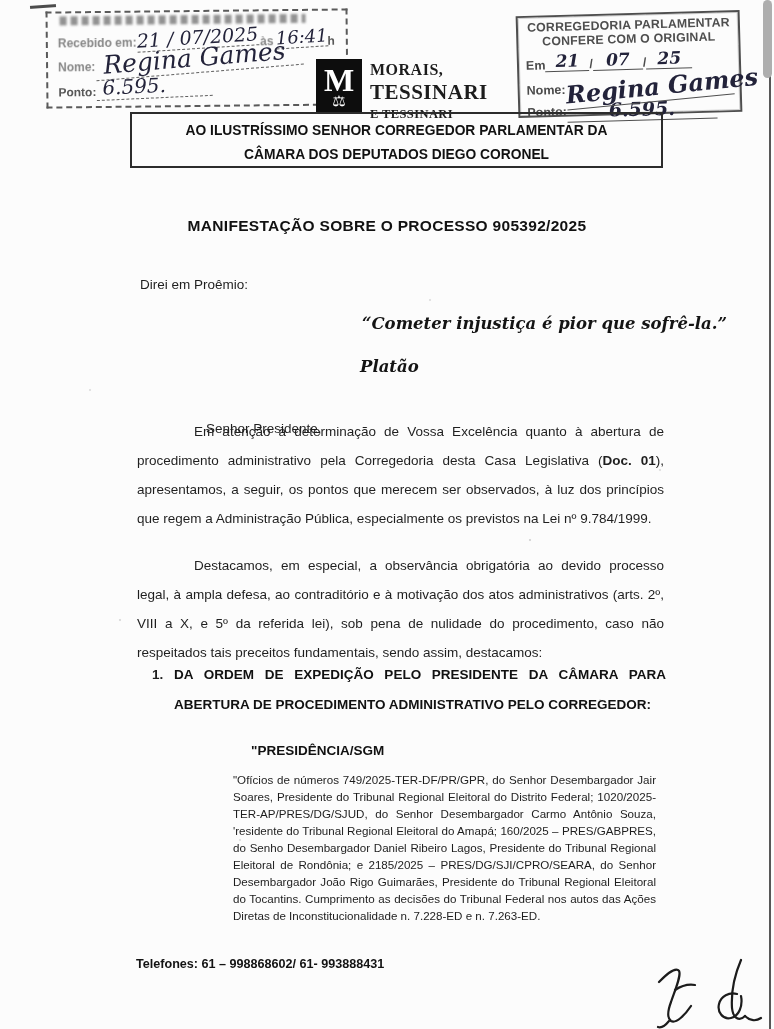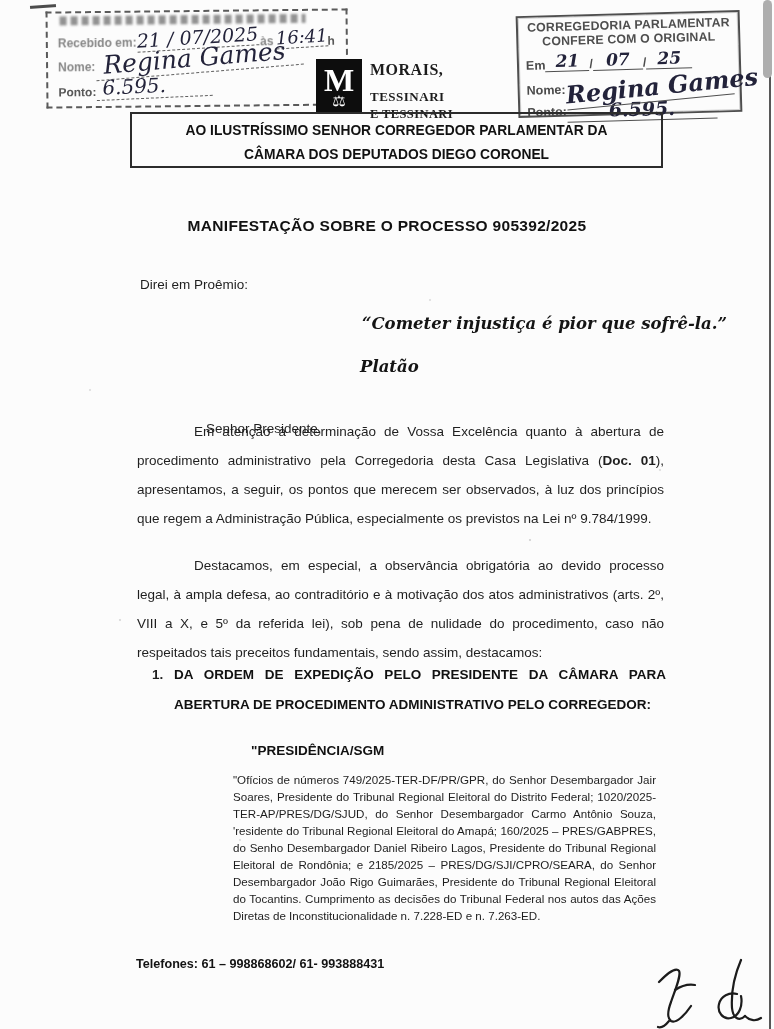--- a/index.html
+++ b/index.html
@@ -45,21 +45,21 @@
   .sr-name .hand{font-size:24px;transform:rotate(-4deg);margin-bottom:-8px;}
   .sr-ponto .hand{font-size:19px;margin-bottom:-4px;}
   
   .logo{position:absolute;left:316px;top:59px;display:flex;align-items:flex-start;}
   .logo-square{width:46px;height:54px;background:#0d0d0d;color:#fff;display:flex;flex-direction:column;
     align-items:center;justify-content:center;line-height:1;}
   .logo-m{font-family:"Liberation Serif", serif;font-weight:700;font-size:32px;margin-bottom:-3px;}
   .logo-scales{font-size:15px;}
   .logo-text{margin-left:8px;font-family:"Liberation Serif", serif;font-weight:700;color:#1c1c1c;line-height:1;}
   .logo-l1{font-size:16px;letter-spacing:.5px;margin-top:3px;}
-  .logo-l2{font-size:13px;letter-spacing:.5px;margin-top:12px;}
+  .logo-l2{font-size:21px;letter-spacing:.5px;margin-top:4px;}
   .logo-l3{font-size:12.5px;letter-spacing:.4px;margin-top:5px;}
   
   .header-box{position:absolute;left:130px;top:112px;width:533px;height:56px;border:2px solid #2c2c2c;
     box-sizing:border-box;text-align:center;padding-top:5px;}
   .header-box div{font-size:13.8px;font-weight:700;line-height:24px;color:#111;}
   .doc-title{position:absolute;left:0;top:217px;width:774px;text-align:center;
     font-size:15.5px;font-weight:700;letter-spacing:.3px;color:#111;}
   .t{position:absolute;font-size:13.5px;color:#1f1f1f;}
   .intro{left:140px;top:277px;}
   .quote{left:346px;top:314px;font-family:"DejaVu Serif", serif;font-style:italic;font-weight:700;font-size:16.5px;color:#141414;margin-left:16px;}

